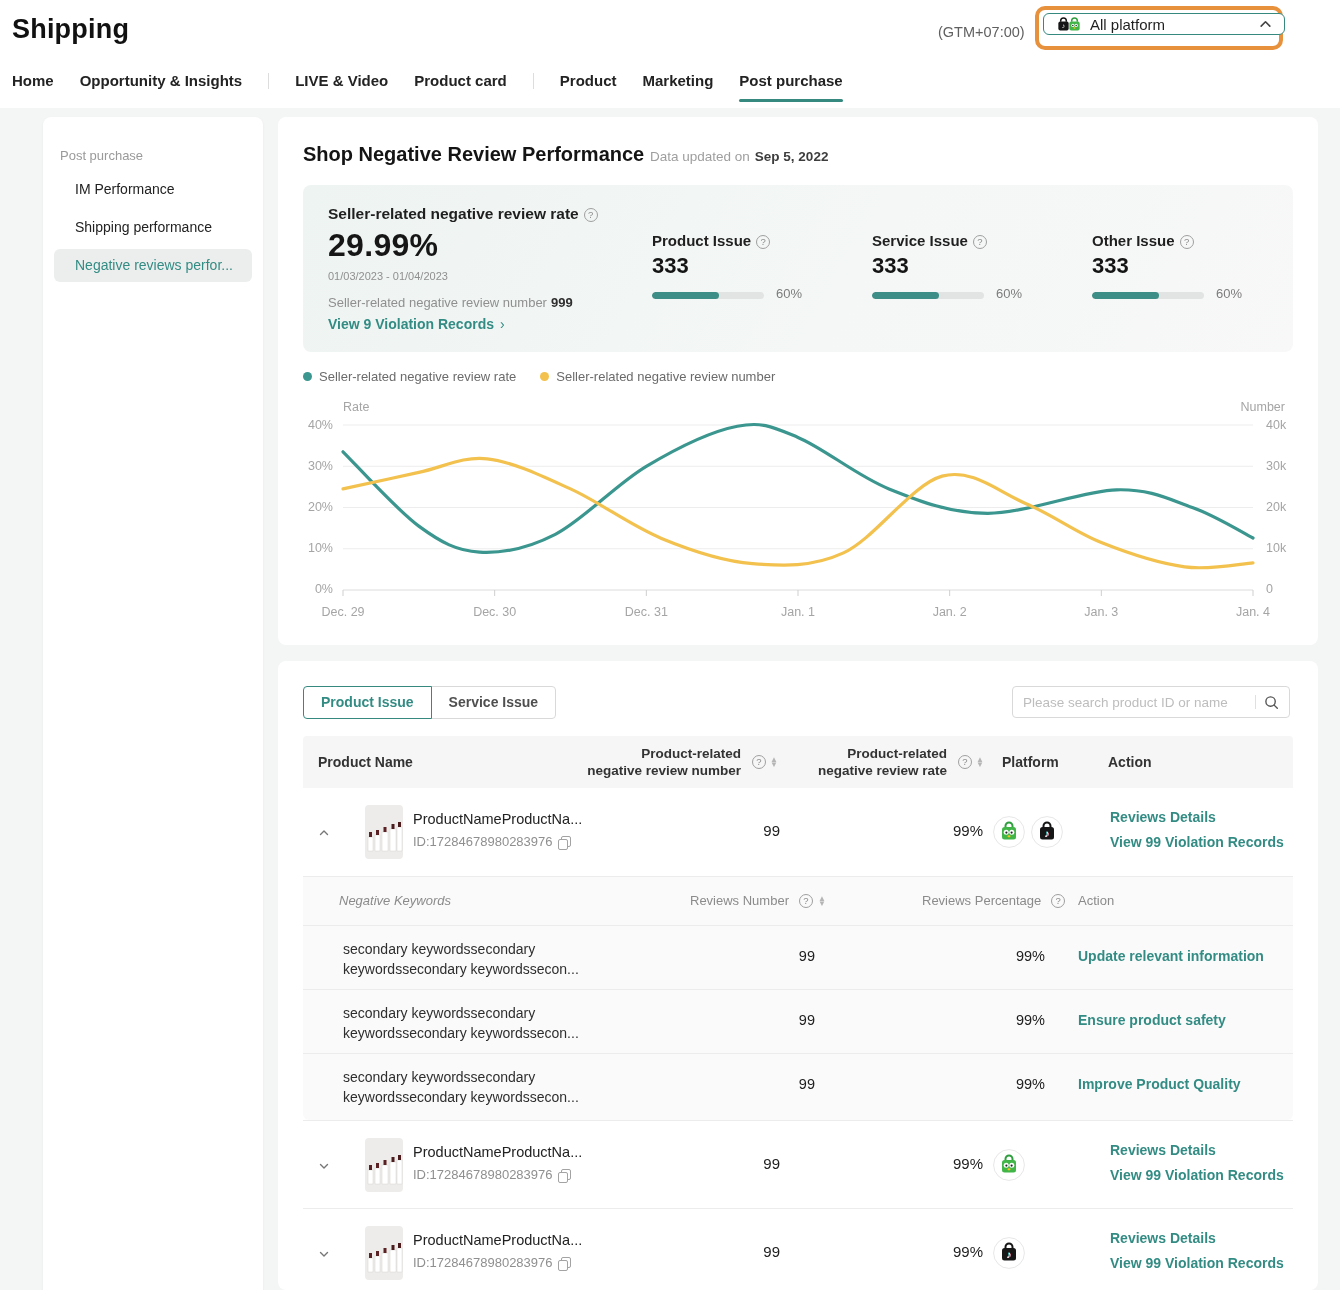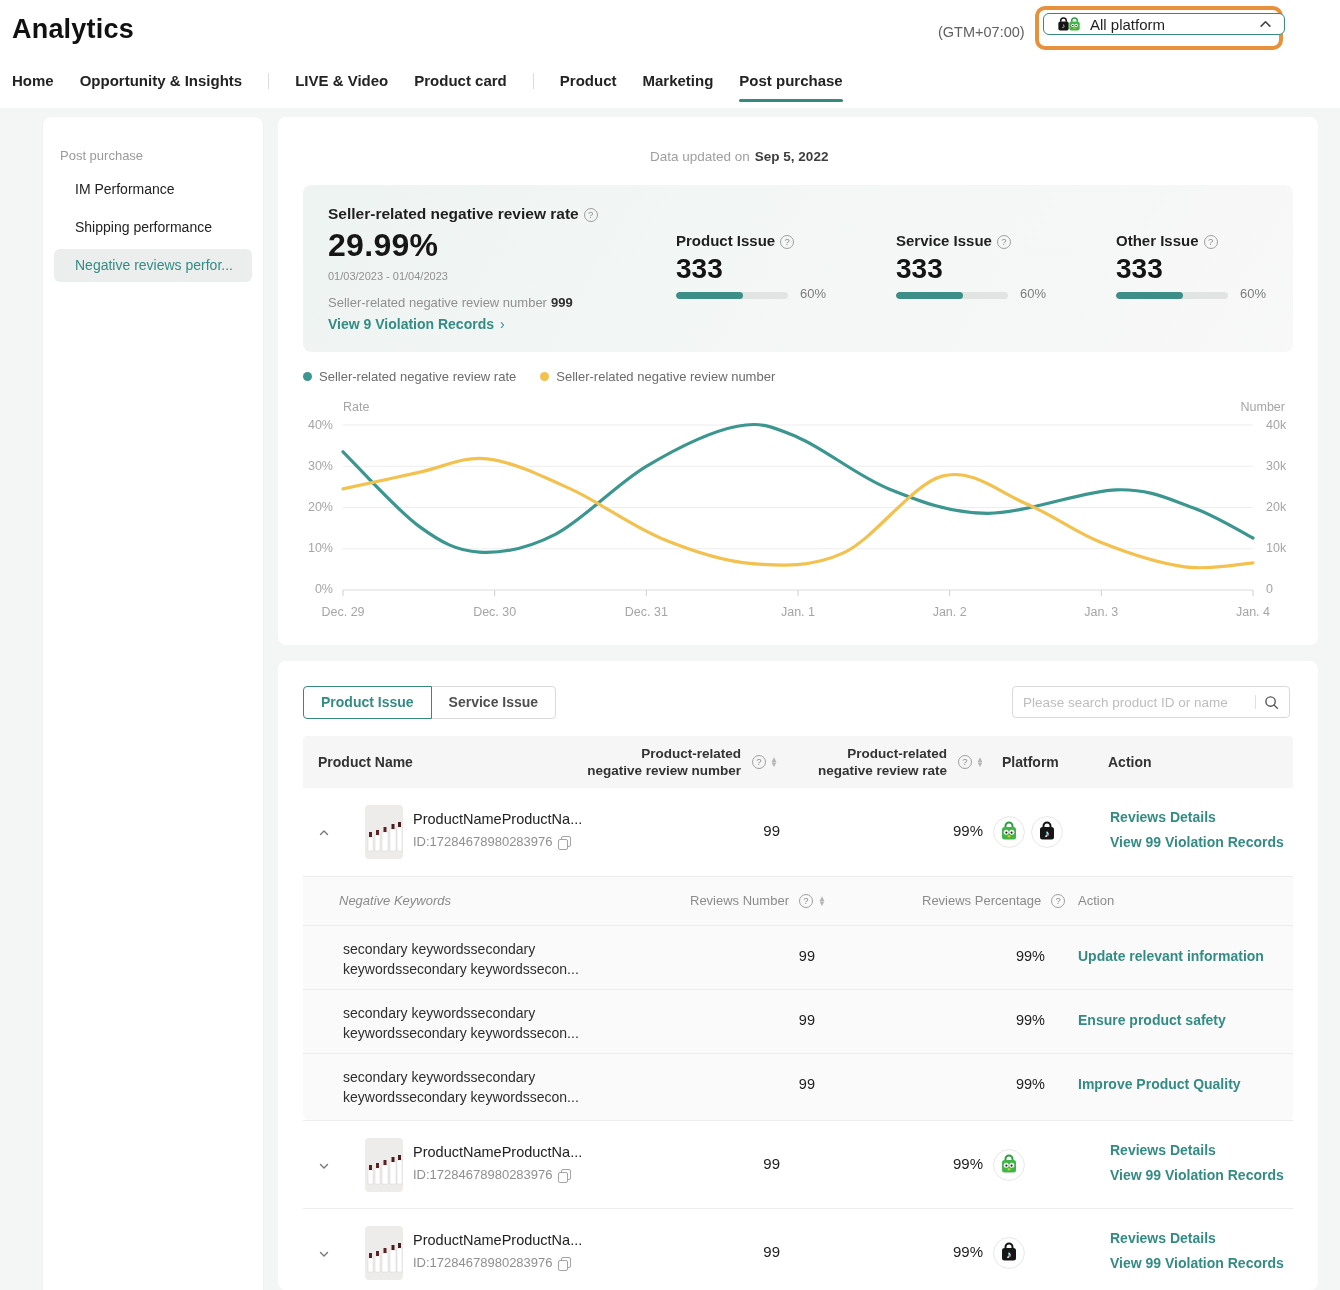--- a/index.html
+++ b/index.html
@@ -45,24 +45,24 @@
     background:linear-gradient(120deg,#eef4f2 0%,#f4f7f6 55%,#f7f8f7 100%); }
   .qmark { display:inline-block; width:14px; height:14px; border:1px solid #9f9f9f; border-radius:50%; font-size:9.5px; line-height:12px; text-align:center; color:#8b8b8b; font-weight:400; vertical-align:1px; margin-left:5px; }
   .rate-label { position:absolute; left:25px; top:20px; font-size:15.5px; font-weight:600; color:#1f1f1f; }
   .rate-value { position:absolute; left:25px; top:42px; font-size:32px; font-weight:700; color:#161616; letter-spacing:.3px; }
   .rate-dates { position:absolute; left:25px; top:85px; font-size:11px; color:#8f8f8f; }
   .rate-number { position:absolute; left:25px; top:110px; font-size:13px; color:#8f8f8f; }
   .rate-number b { color:#2e2e2e; font-weight:600; margin-left:4px; }
   .violation-link { position:absolute; left:25px; top:131px; font-size:14px; font-weight:700; color:#338c84; cursor:pointer; }
   .violation-link .arr { font-weight:400; margin-left:6px; }
 
-  .issue { position:absolute; top:0; width:210px; height:167px;margin-left:24px; }
+  .issue { position:absolute; top:0; width:210px; height:167px; }
   .issue.c0{left:349px;} .issue.c1{left:569px;} .issue.c2{left:789px;}
   .issue .ilabel { position:absolute; left:0; top:47px; font-size:15px; font-weight:600; color:#1f1f1f; }
-  .issue .ivalue { position:absolute; left:0; top:68px; font-size:28px; font-weight:700; color:#141414; }
+  .issue .ivalue { position:absolute; left:0; top:68px; font-size:22px; font-weight:700; color:#141414; }
   .issue .bar { position:absolute; left:0; top:107px; width:112px; height:7px; background:#e2e4e4; border-radius:4px; overflow:hidden; }
   .issue .bar i { display:block; height:100%; background:#3d8e86; border-radius:4px; }
   .issue .ipct { position:absolute; left:124px; top:101px; font-size:13px; color:#7c7c7c; }
 
   .legend { position:absolute; left:25px; top:252px; display:flex; gap:24px; align-items:center; }
   .legend .li { display:flex; align-items:center; gap:7px; font-size:13px; color:#6b6b6b; }
   .legend .dot { width:9px; height:9px; border-radius:50%; }
 
   .axis-title { position:absolute; top:283px; font-size:12.5px; color:#a5a5a5; }
   .axis-title.l { left:65px; } .axis-title.r { right:33px; text-align:right; }
@@ -123,21 +123,21 @@
   .copy-ic::before, .copy-ic::after { content:""; position:absolute; border:1px solid #a3a3a3; border-radius:2px; width:8px; height:9px; background:transparent; }
   .copy-ic::before { left:3px; top:0; }
   .copy-ic::after { left:0; top:3px; background:#fff; }
 </style>
 </head>
 <body>
 
 <div class="page">
 
   <div class="topbar">
-    <div class="app-title">Analytics</div>
+    <div class="app-title">Shipping</div>
     <div class="tz">(GTM+07:00)</div>
     <div class="platform-ring"></div>
     <div class="platform-select">
       <span class="bags">
         <svg width="15" height="15" viewBox="0 0 16 16">
             <path d="M5 5V4a3 3 0 0 1 6 0v1" fill="none" stroke="#161616" stroke-width="1.6"></path>
             <rect x="2.5" y="4.8" width="11" height="9.5" rx="2" fill="#161616"></rect>
             <text x="8" y="12" font-size="7" fill="#fff" text-anchor="middle">♪</text>
           </svg>
         <svg width="15" height="15" viewBox="0 0 16 16">
@@ -176,20 +176,21 @@
   <div class="sidebar">
     <div class="sb-section">Post purchase</div>
     <div class="sb-item i0">IM Performance</div>
     <div class="sb-item i1">Shipping performance</div>
     <div class="sb-active-pill">
       <span>Negative reviews perfor...</span>
     </div>
   </div>
 
   <div class="panel panel-top">
+    <div class="sec-title">Shop Negative Review Performance</div>
     <div class="updated">
       <span>Data updated on</span><b>Sep 5, 2022</b>
     </div>
 
     <div class="stats-card">
       <div class="rate-label"><span>Seller-related negative review rate</span><span class="qmark">?</span></div>
       <div class="rate-value">29.99%</div>
       <div class="rate-dates">01/03/2023 - 01/04/2023</div>
       <div class="rate-number">
         <span>Seller-related negative review number</span><b>999</b>

